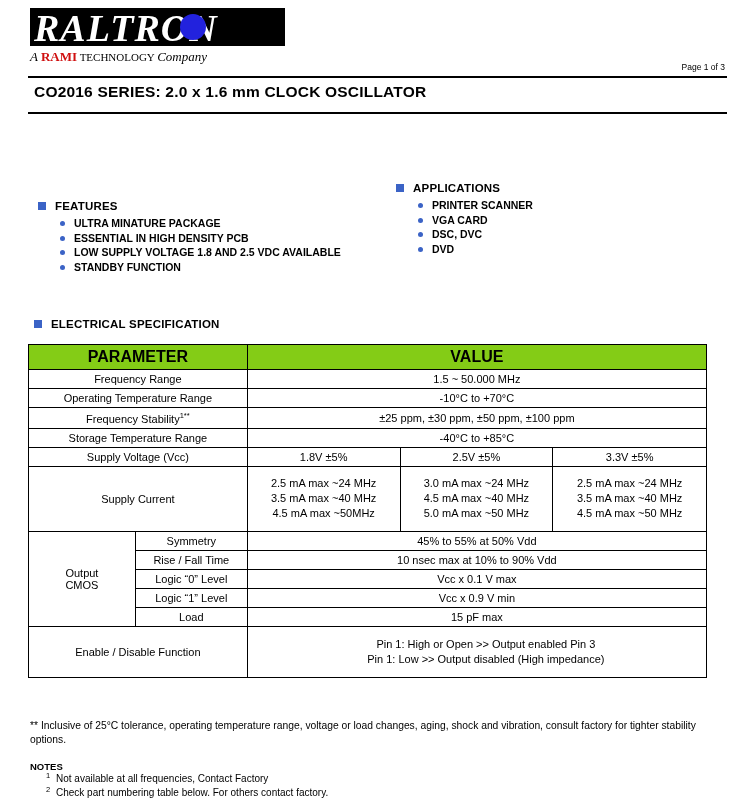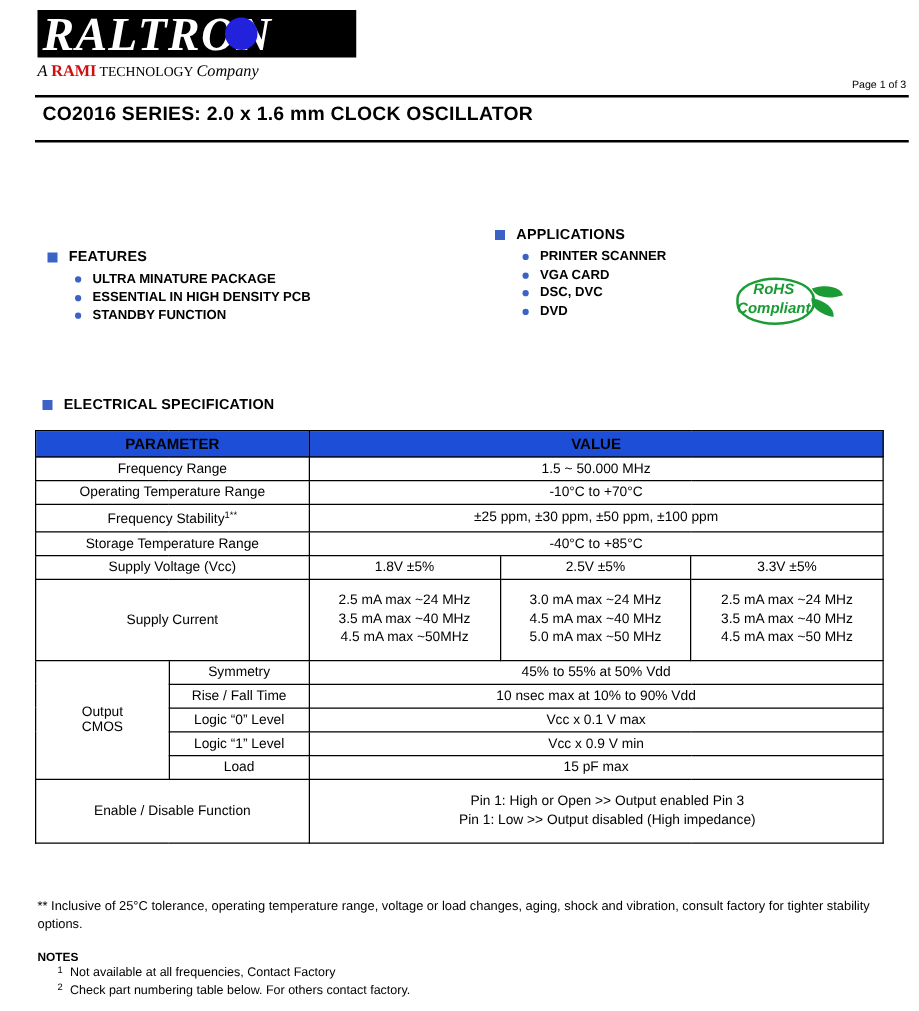--- a/index.html
+++ b/index.html
@@ -195,24 +195,24 @@
     width: 679px;
     border-collapse: collapse;
     font-size: 11px;
   }
   table.spec td, table.spec th {
     border: 1px solid #000000;
     padding: 3px 6px;
     vertical-align: middle;
   }
   .hdr {
-    background: #1d4ed8;
+    background: #84cc16;
     text-align: center;
     font-weight: bold;
-    font-size: 12px;
+    font-size: 16px;
     padding: 4px 6px;
   }
   .lbl { text-align: center; }
   .ctr { text-align: center; }
   .sup { font-size: 7.5px; vertical-align: super; }
   .multi { line-height: 15px; }
 
   
   .footnote {
     position: absolute;
@@ -267,46 +267,38 @@
   <div class="rule rule-bottom"></div>
 
   <div class="sec" style="left:38px; top:182px; width:340px;margin-top:18px;">
     <div class="sec-head">
       <span class="sq"></span>
       <span>FEATURES</span>
     </div>
     <ul class="items">
       <li>ULTRA MINATURE PACKAGE</li>
       <li>ESSENTIAL IN HIGH DENSITY PCB</li>
+      <li>LOW SUPPLY VOLTAGE 1.8 AND 2.5 VDC AVAILABLE</li>
       <li>STANDBY FUNCTION</li>
     </ul>
   </div>
 
   <div class="sec" style="left:396px; top:182px; width:200px;">
     <div class="sec-head">
       <span class="sq"></span>
       <span>APPLICATIONS</span>
     </div>
     <ul class="items">
       <li>PRINTER SCANNER</li>
       <li>VGA CARD</li>
       <li>DSC, DVC</li>
       <li>DVD</li>
     </ul>
   </div>
 
-  <div class="rohs">
-    <div class="rohs-ring"></div>
-    <div class="leaf leaf1"></div>
-    <div class="leaf leaf2"></div>
-    <div class="rohs-text">
-      <div>RoHS</div>
-      <div>Compliant</div>
-    </div>
-  </div>
 
   <div class="sec-head tbl-head">
     <span class="sq"></span>
     <span>ELECTRICAL SPECIFICATION</span>
   </div>
 
   <table class="spec">
     <colgroup>
       <col style="width:107px">
       <col style="width:112px">

